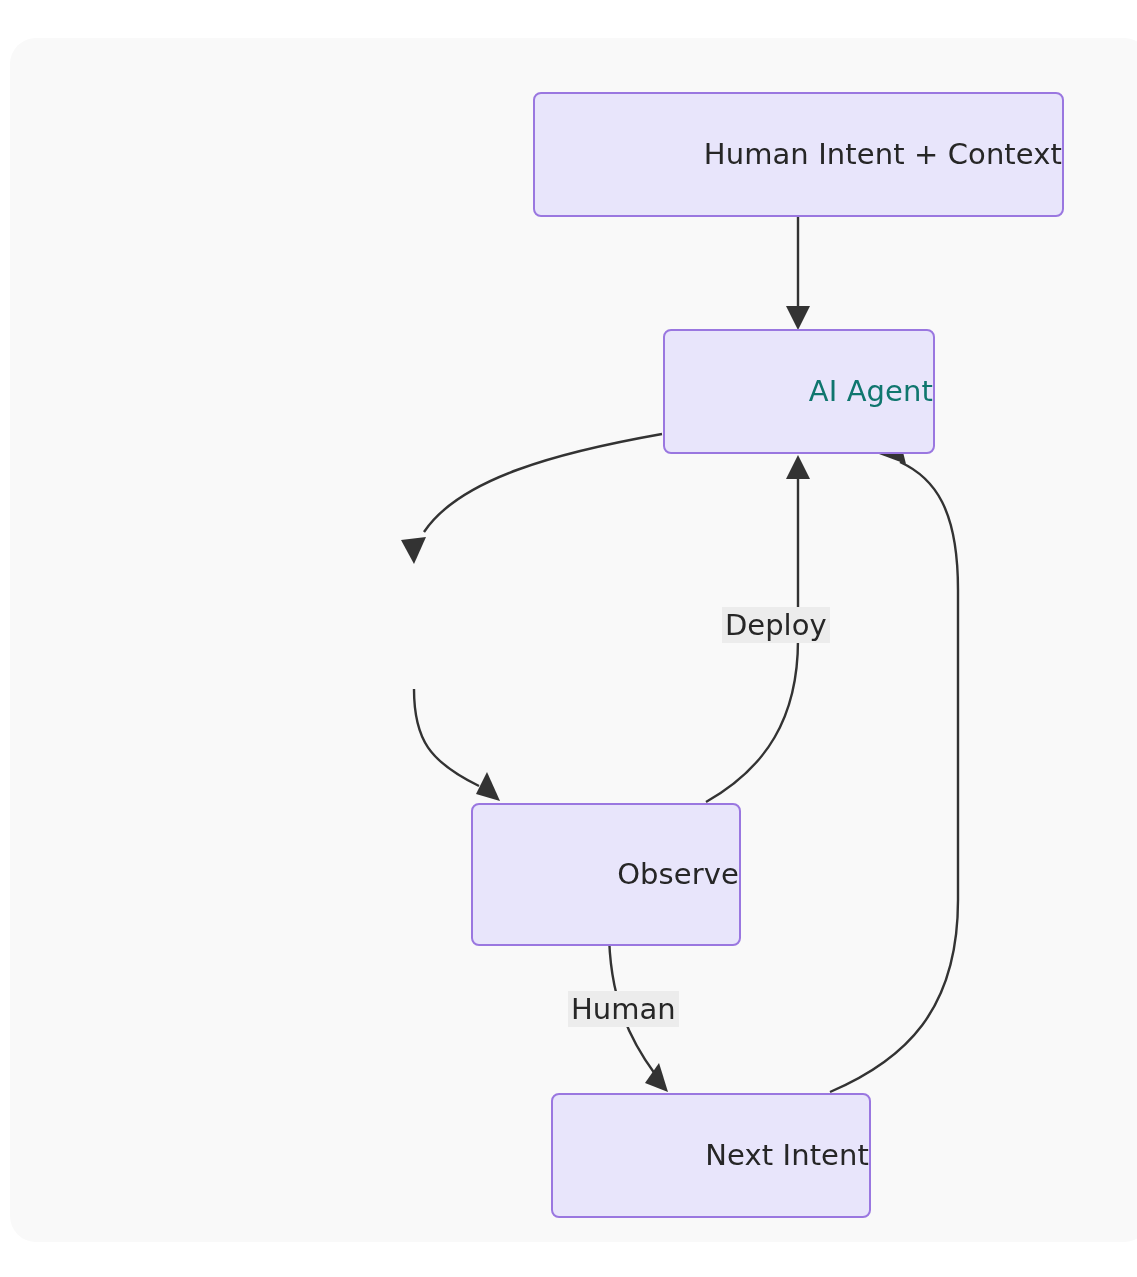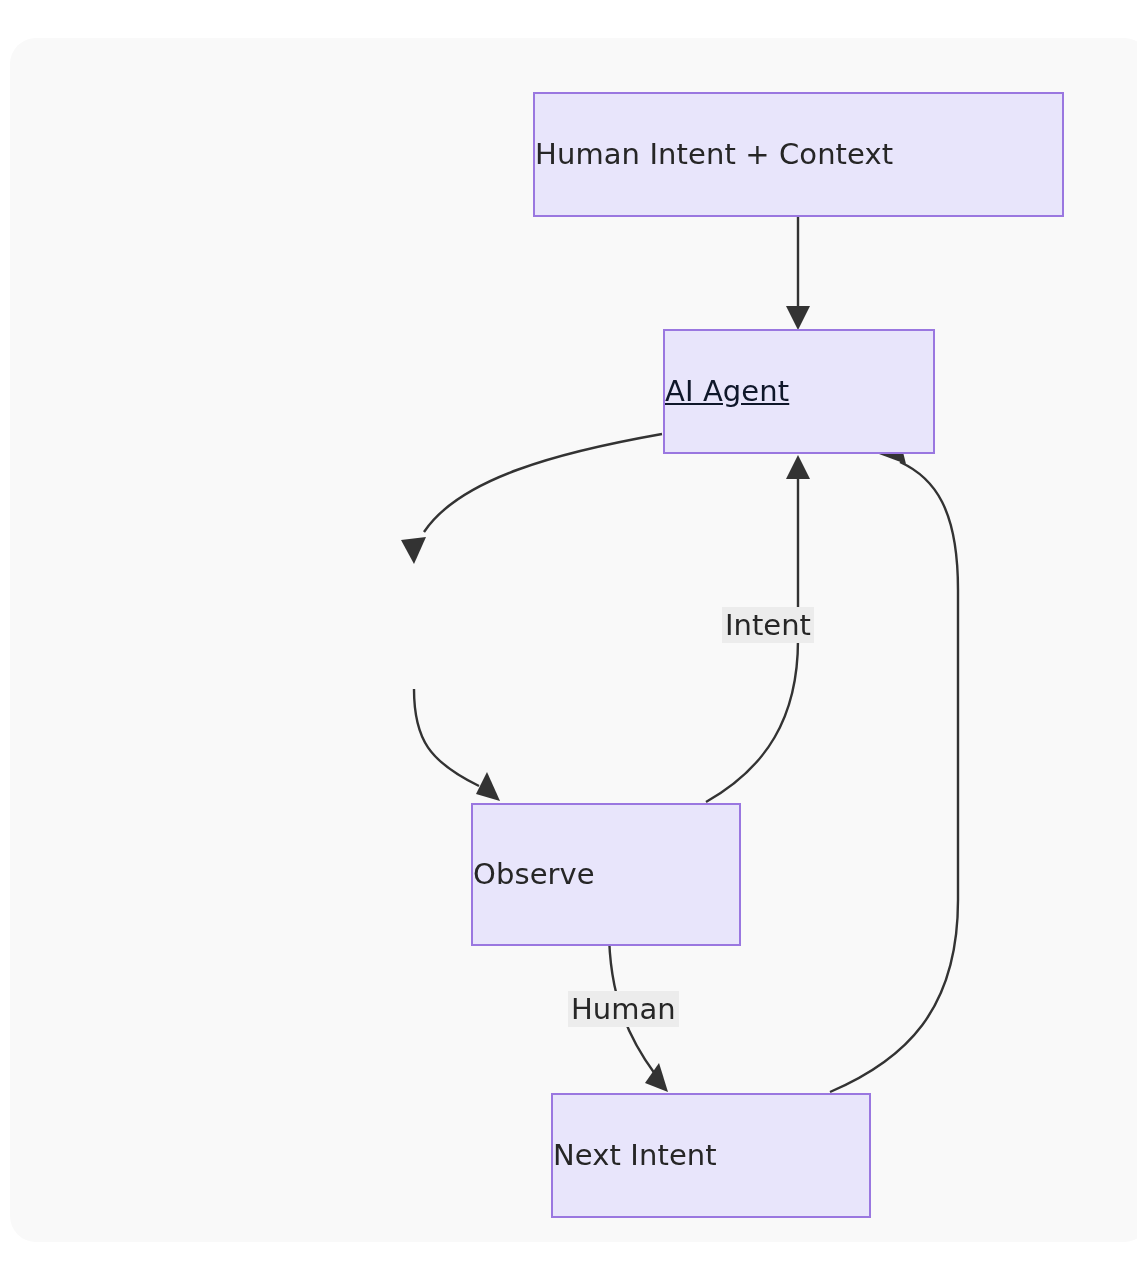--- a/index.html
+++ b/index.html
@@ -36,34 +36,33 @@
     height: 1277px;
     overflow: visible;
   }
   .node-box {
     position: absolute;
     box-sizing: border-box;
     background: #e8e5fb;
     border: 2px solid #9a77e0;
     display: flex;
     align-items: center;
-    justify-content: flex-start;
-    border-radius: 0;
+    justify-content: flex-end;
+    border-radius: 8px;
   }
   .node-label {
     font-family: "DejaVu Sans", "Liberation Sans", sans-serif;
     font-size: 29px;
     line-height: 1;
     color: #262626;
     white-space: nowrap;
     letter-spacing: 0.1px;
   }
   .node-label.accent {
-    color: #0f172a;
-    text-decoration: underline;
+    color: #0f766e;
   }
   .edge-label {
     position: absolute;
     background: #ececec;
     color: #262626;
     font-family: "DejaVu Sans", "Liberation Sans", sans-serif;
     font-size: 29px;
     line-height: 1.18;
     padding: 1px 3px;
     white-space: nowrap;
@@ -128,17 +127,17 @@
 
 
   <div class="node-box" style="left:471px; top:803px; width:270px; height:143px;">
     <span class="node-label">Observe</span>
   </div>
 
   <div class="node-box" style="left:551px; top:1093px; width:320px; height:125px;">
     <span class="node-label">Next Intent</span>
   </div>
 
-  <div class="edge-label" style="left:722px; top:607px;">Intent</div>
+  <div class="edge-label" style="left:722px; top:607px;">Deploy</div>
 
   <div class="edge-label" style="left:568px; top:991px;">Human</div>
 
 </div>
 
 </body></html>

